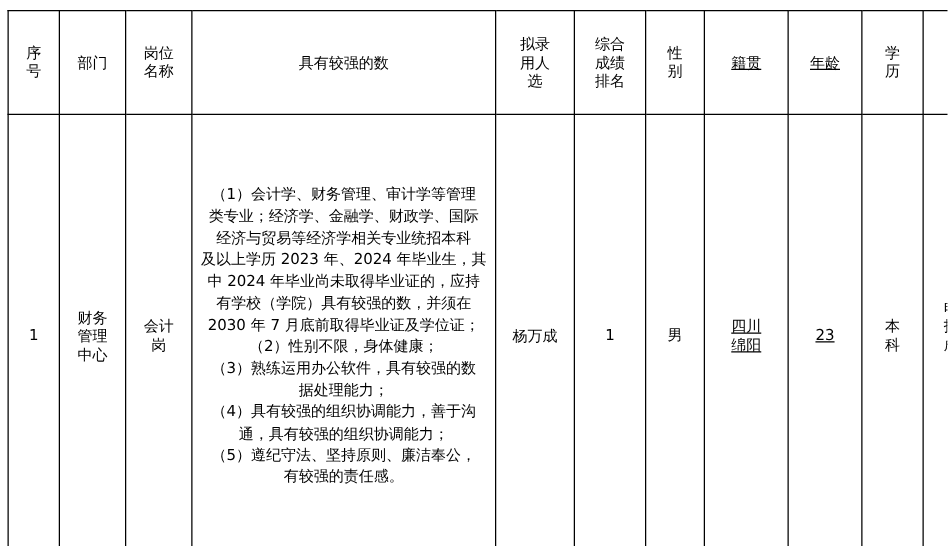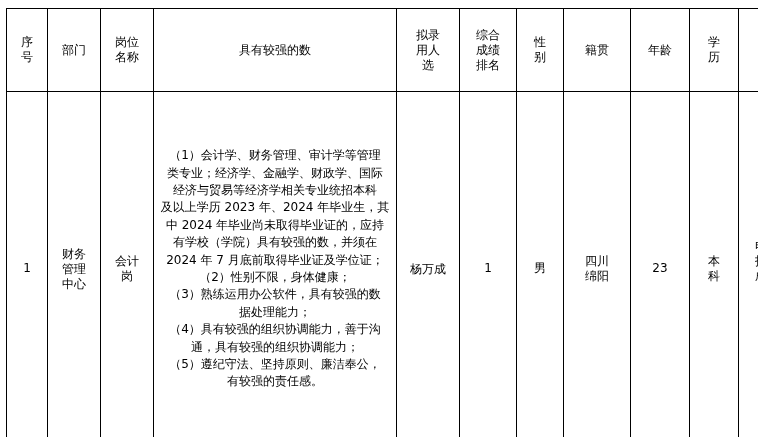--- a/index.html
+++ b/index.html
@@ -65,22 +65,22 @@
     display: block;
     line-height: 1.25;
   }
   .c-seq { width: 34px; }
   .c-dept { width: 46px; }
   .c-post { width: 46px; }
   .c-req { width: 236px; }
   .c-cand { width: 56px; margin-top: 25px; }
   .c-rank { width: 50px; }
   .c-sex { width: 40px; }
-  .c-origin { width: 60px; }
-  .c-age { width: 52px; }
+  .c-origin { width: 60px; text-decoration: underline; }
+  .c-age { width: 52px; text-decoration: underline; }
   .c-edu { width: 42px; }
   .c-school { width: 62px; }
 </style>
 </head>
 <body>
 
 <div class="sheet">
   <table class="grid">
     <thead>
       <tr>
@@ -141,21 +141,21 @@
           <span class="vert">会计</span>
           <span class="vert">岗</span>
         </td>
         <td class="body req c-req">
           <span class="line">（1）会计学、财务管理、审计学等管理</span>
           <span class="line">类专业；经济学、金融学、财政学、国际</span>
           <span class="line">经济与贸易等经济学相关专业统招本科</span>
           <span class="line">及以上学历 2023 年、2024 年毕业生，其</span>
           <span class="line">中 2024 年毕业尚未取得毕业证的，应持</span>
           <span class="line">有学校（学院）具有较强的数，并须在</span>
-          <span class="line">2024 年 7 月底前取得毕业证及学位证；</span>
+          <span class="line">2030 年 7 月底前取得毕业证及学位证；</span>
           <span class="line">（2）性别不限，身体健康；</span>
           <span class="line">（3）熟练运用办公软件，具有较强的数</span>
           <span class="line">据处理能力；</span>
           <span class="line">（4）具有较强的组织协调能力，善于沟</span>
           <span class="line">通，具有较强的组织协调能力；</span>
           <span class="line">（5）遵纪守法、坚持原则、廉洁奉公，</span>
           <span class="line">有较强的责任感。</span>
         </td>
         <td class="body c-cand">
           <span class="vert">杨万成</span>

